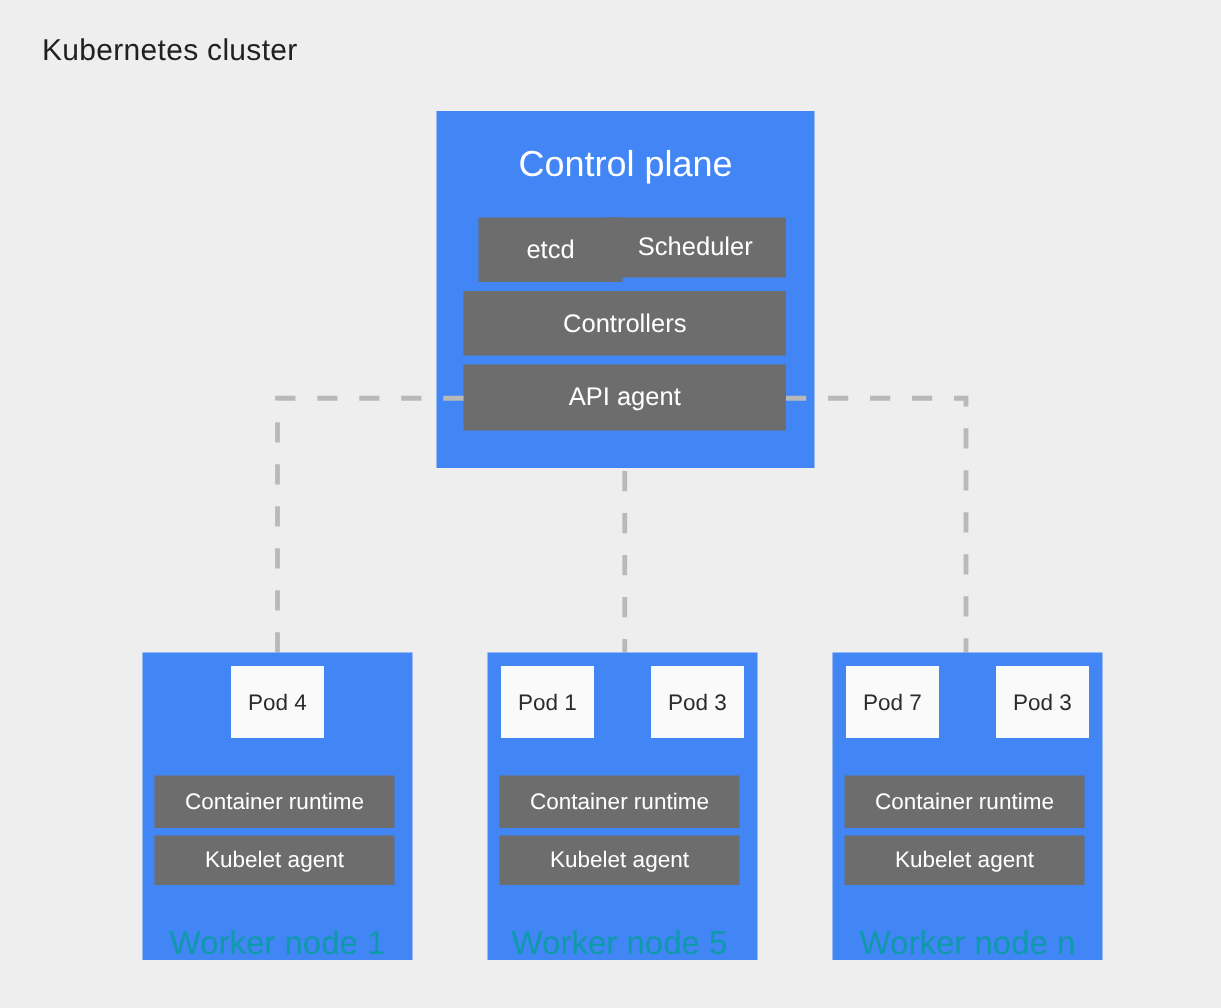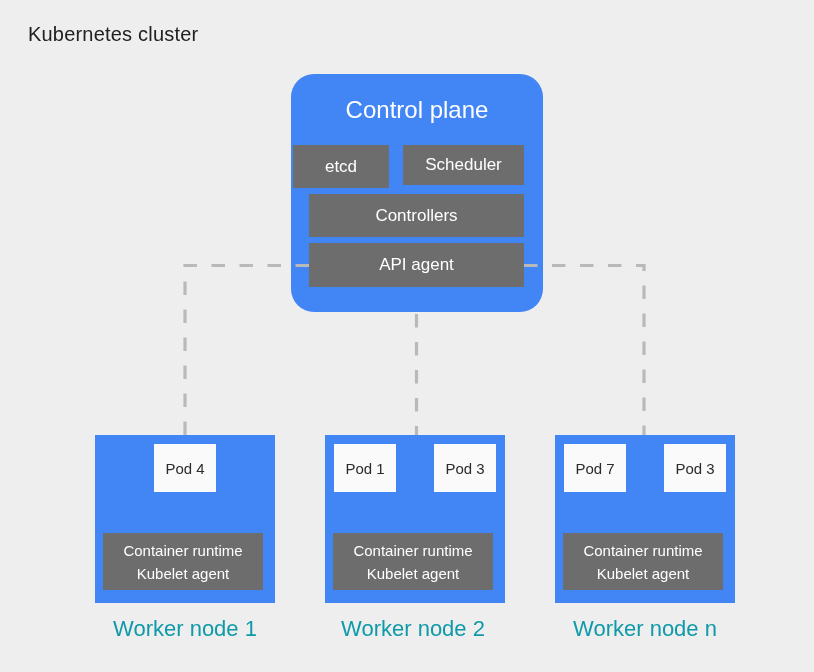--- a/index.html
+++ b/index.html
@@ -22,42 +22,41 @@
     letter-spacing: 0.2px;
   }
   
   .control-plane {
     position: absolute;
     left: 291px;
     top: 74px;
     width: 252px;
     height: 238px;
     background: #4285f4;
-    border-radius: 23px;
   }
   .cp-title {
     position: absolute;
     top: 22px;
     left: 0;
     right: 0;
     text-align: center;
     color: #ffffff;
     font-size: 24px;
     font-weight: 400;
   }
   .gray-box {
     position: absolute;
     background: #6d6d6d;
     color: #ffffff;
     display: flex;
     align-items: center;
     justify-content: center;
     font-size: 17px;
   }
-  .cp-etcd        { left: 2px;  top: 71px;  width: 96px;  height: 43px; }
+  .cp-etcd        { left: 28px;  top: 71px;  width: 96px;  height: 43px; }
   .cp-scheduler   { left: 112px; top: 71px;  width: 121px; height: 40px; }
   .cp-controllers { left: 18px;  top: 120px; width: 215px; height: 43px; }
   .cp-apiserver   { left: 18px;  top: 169px; width: 215px; height: 44px; }
   
   .connectors {
     position: absolute;
     left: 0;
     top: 0;
     pointer-events: none;
   }
@@ -65,21 +64,21 @@
     fill: none;
     stroke: #b9b9b9;
     stroke-width: 3.2px;
     stroke-dasharray: 13.5 14.5;
   }
   
   .worker {
     position: absolute;
     top: 435px;
     width: 180px;
-    height: 168px;
+    height: 205px;
     background: #4285f4;
   }
   .worker-1 { left: 95px; }
   .worker-2 { left: 325px; }
   .worker-3 { left: 555px; }
   .pod {
     position: absolute;
     top: 9px;
     width: 62px;
     height: 48px;
@@ -97,21 +96,21 @@
     position: absolute;
     left: 8px;
     width: 160px;
     background: #6d6d6d;
     color: #ffffff;
     font-size: 15px;
     display: flex;
     align-items: center;
     justify-content: center;
   }
-  .wk-runtime { top: 82px;  height: 35px; margin-top: 16px; }
+  .wk-runtime { top: 82px;  height: 35px; }
   .wk-kubelet { top: 122px; height: 33px; }
   .worker-label {
     position: absolute;
     top: 616px;
     width: 180px;
     text-align: center;
     font-size: 22px;
     color: #0e9aa9;
   }
   .wl-1 { left: 95px; }
@@ -153,16 +152,16 @@
   </div>
 
   <div class="worker worker-3">
     <div class="pod pod-left">Pod 7</div>
     <div class="pod pod-right">Pod 3</div>
     <div class="wk-gray wk-runtime">Container runtime</div>
     <div class="wk-gray wk-kubelet">Kubelet agent</div>
   </div>
 
   <div class="worker-label wl-1">Worker node 1</div>
-  <div class="worker-label wl-2">Worker node 2</div>
+  <div class="worker-label wl-2">Worker node 5</div>
   <div class="worker-label wl-3">Worker node n</div>
 
 </div>
 
 </body></html>

